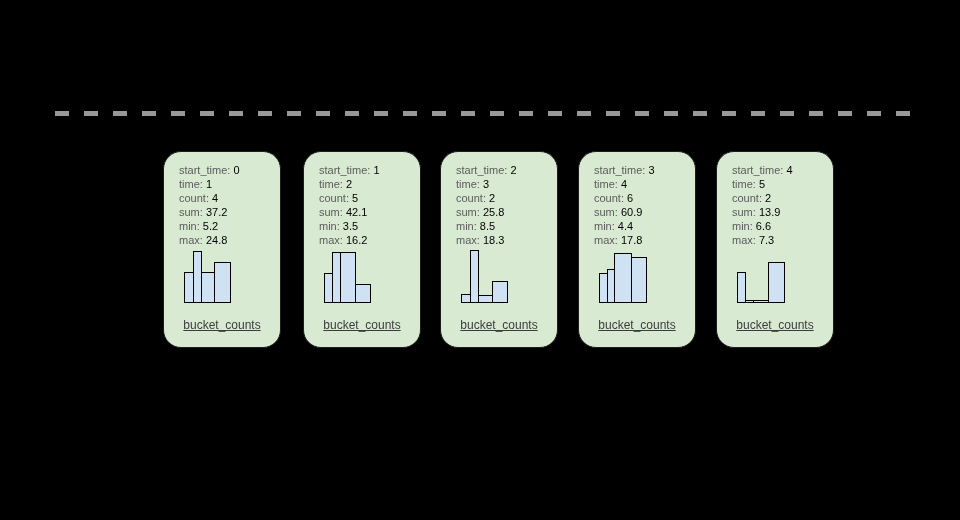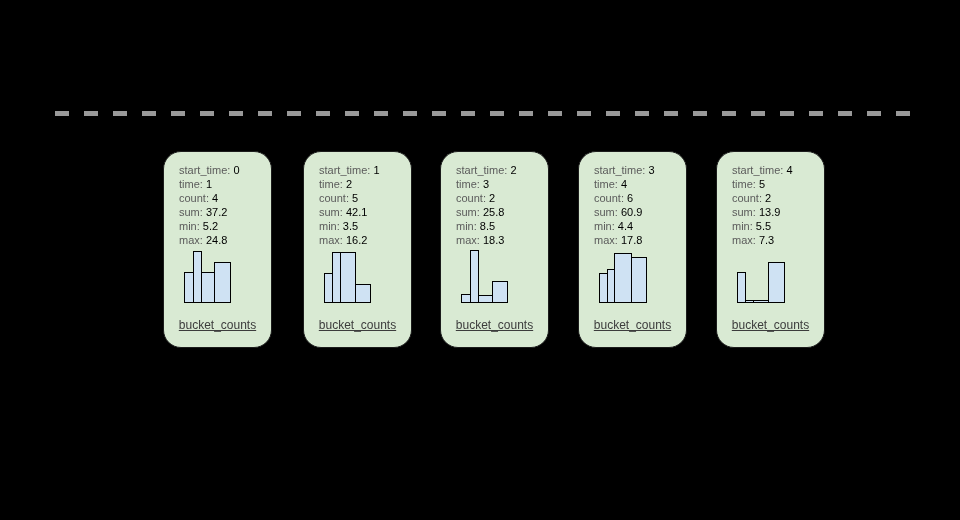--- a/index.html
+++ b/index.html
@@ -6,21 +6,21 @@
   body{
     width:960px;height:520px;position:relative;overflow:hidden;
     background:#000000;
     font-family:"Liberation Sans", sans-serif;
   }
   .timeline{
     position:absolute;left:55px;top:111px;width:857px;height:5px;
     background:repeating-linear-gradient(90deg,#999999 0 14px,transparent 14px 29px);
   }
   .card{
-    position:absolute;top:151px;width:109px;height:197px;
+    position:absolute;top:151px;width:118px;height:197px;
     background:#d9ead3;
     border:1.5px solid #1c1c1c;
     border-radius:18px;
     box-sizing:border-box;
   }
   .card-0{left:163px}
   .card-1{left:303px}
   .card-2{left:440px}
   .card-3{left:578px}
   .card-4{left:716px}
@@ -120,21 +120,21 @@
     </div>
   <div class="caption">bucket_counts</div>
 </div>
 
 <div class="card card-4">
   <div class="fields">
     <div class="field"><span class="lbl">start_time:</span> <span class="val">4</span></div>
     <div class="field"><span class="lbl">time:</span> <span class="val">5</span></div>
     <div class="field"><span class="lbl">count:</span> <span class="val">2</span></div>
     <div class="field"><span class="lbl">sum:</span> <span class="val">13.9</span></div>
-    <div class="field"><span class="lbl">min:</span> <span class="val">5.5</span></div>
+    <div class="field"><span class="lbl">min:</span> <span class="val">6.6</span></div>
     <div class="field"><span class="lbl">max:</span> <span class="val">7.3</span></div>
   </div>
   <div class="hist">
       <div class="bar" style="width: 9px; height: 31px;"></div>
       <div class="bar" style="width: 9px; height: 3px;"></div>
       <div class="bar" style="width: 16px; height: 3px;"></div>
       <div class="bar" style="width: 17px; height: 41px;"></div>
     </div>
   <div class="caption">bucket_counts</div>
 </div>

